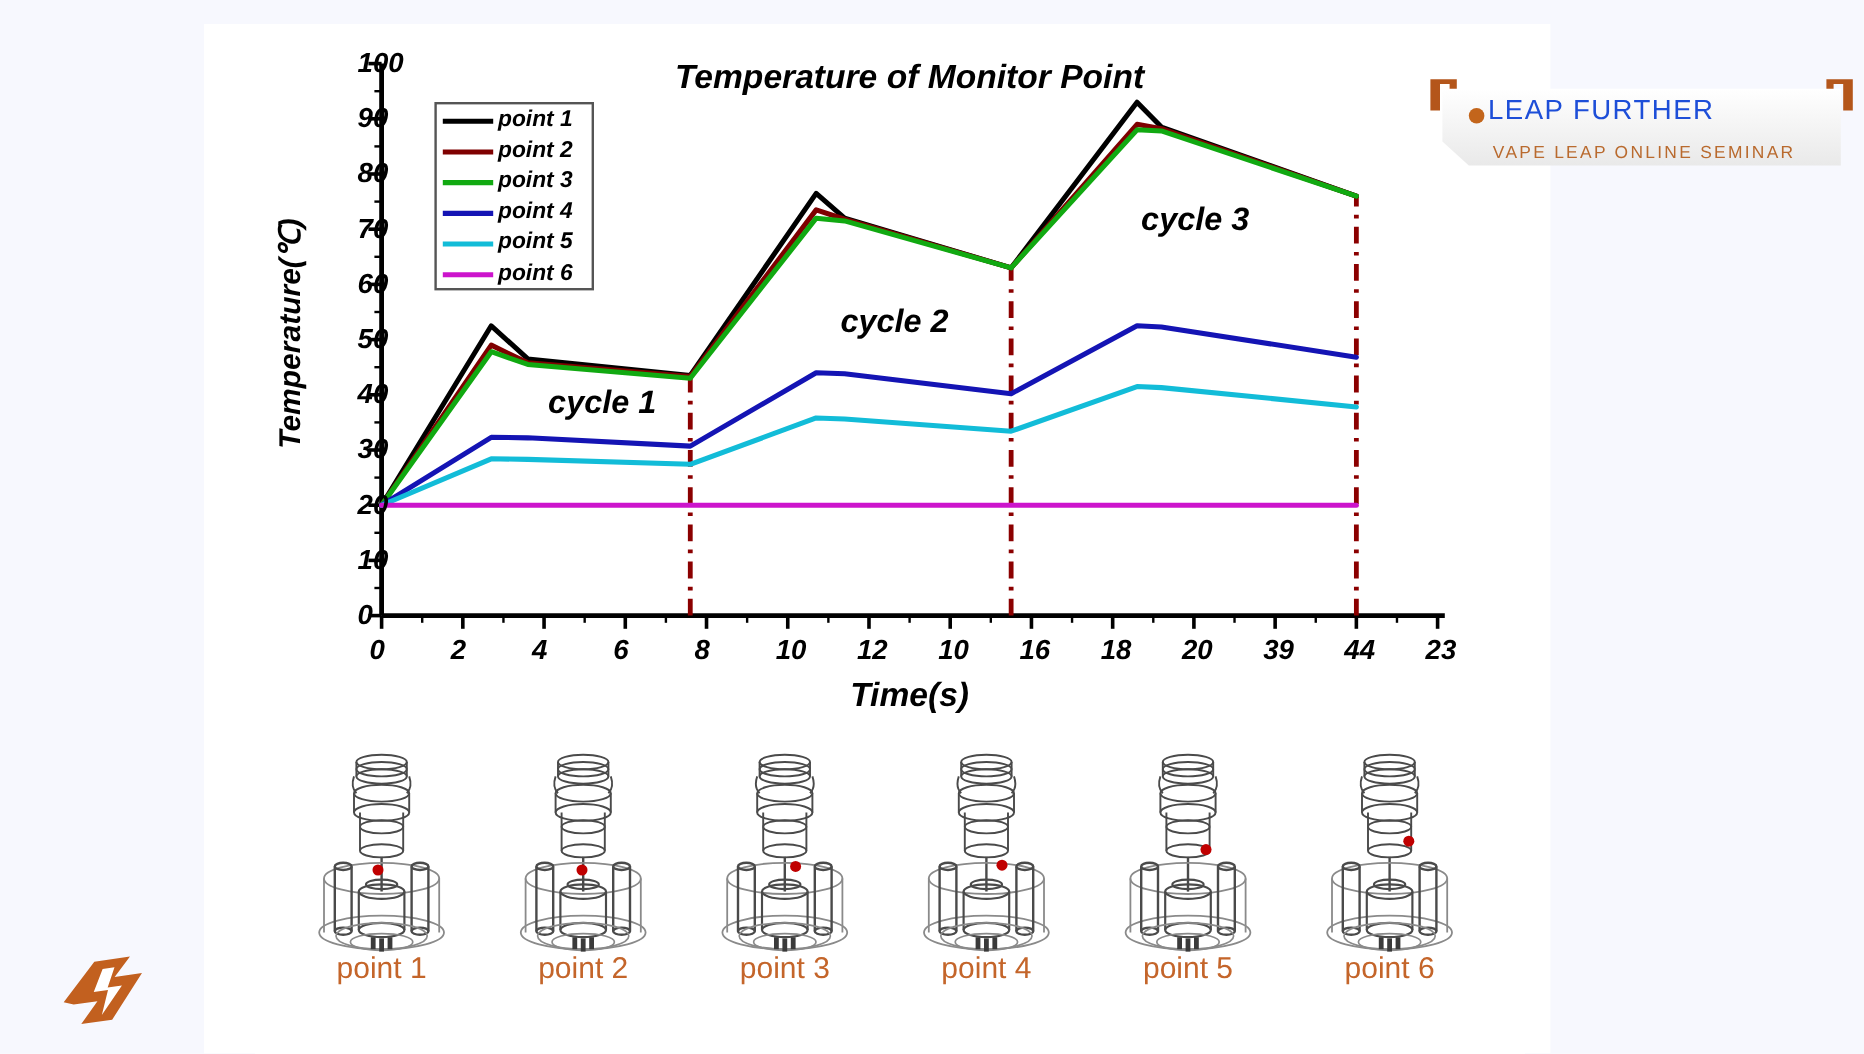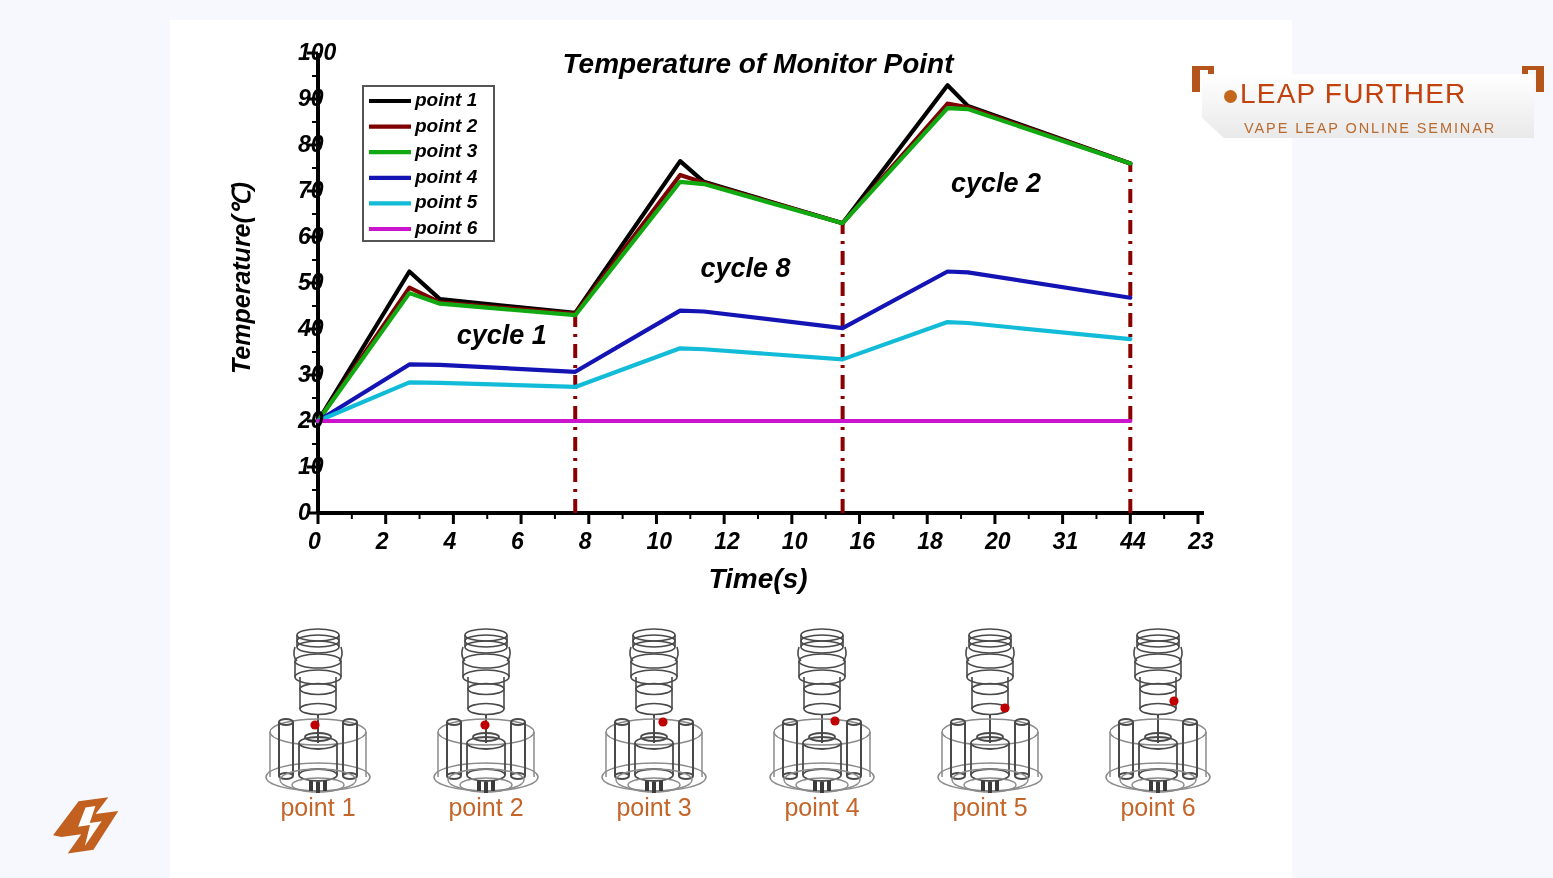--- a/index.html
+++ b/index.html
@@ -31,22 +31,22 @@
 
   
   #seminar-badge {
     position: absolute;
     left: 1188px; top: 62px;
     width: 360px; height: 92px;
   }
   #seminar-badge svg { position:absolute; left:0; top:0; }
   .badge-title {
     position: absolute; left: 52px; top: 16px;
-    font-size: 28px; font-weight: 400; letter-spacing: 1.2px;
-    color: #c2410c; font-family: "Liberation Sans", sans-serif;
+    font-size: 23px; font-weight: 400; letter-spacing: 1.2px;
+    color: #1d4ed8; font-family: "Liberation Sans", sans-serif;
     white-space: nowrap;
   }
   .badge-sub {
     position: absolute; left: 56px; top: 58px;
     font-size: 14.5px; letter-spacing: 1.9px; color: #b96a2e;
     font-family: "Liberation Sans", sans-serif; white-space: nowrap;
   }
   .badge-dot {
     position: absolute; left: 36px; top: 28px;
     width: 13px; height: 13px; border-radius: 50%; background: #c3651b;
@@ -164,40 +164,40 @@
         <div style="position: absolute; left: 375.692px; top: 528px; white-space: nowrap; font-family: &quot;Liberation Sans&quot;, sans-serif; font-weight: 700; font-style: italic; font-size: 23px; color: rgb(0, 0, 0);">2</div>
         <div style="position: absolute; left: 443.385px; top: 528px; white-space: nowrap; font-family: &quot;Liberation Sans&quot;, sans-serif; font-weight: 700; font-style: italic; font-size: 23px; color: rgb(0, 0, 0);">4</div>
         <div style="position: absolute; left: 511.077px; top: 528px; white-space: nowrap; font-family: &quot;Liberation Sans&quot;, sans-serif; font-weight: 700; font-style: italic; font-size: 23px; color: rgb(0, 0, 0);">6</div>
         <div style="position: absolute; left: 578.769px; top: 528px; white-space: nowrap; font-family: &quot;Liberation Sans&quot;, sans-serif; font-weight: 700; font-style: italic; font-size: 23px; color: rgb(0, 0, 0);">8</div>
         <div style="position: absolute; left: 646.462px; top: 528px; white-space: nowrap; font-family: &quot;Liberation Sans&quot;, sans-serif; font-weight: 700; font-style: italic; font-size: 23px; color: rgb(0, 0, 0);">10</div>
         <div style="position: absolute; left: 714.154px; top: 528px; white-space: nowrap; font-family: &quot;Liberation Sans&quot;, sans-serif; font-weight: 700; font-style: italic; font-size: 23px; color: rgb(0, 0, 0);">12</div>
         <div style="position: absolute; left: 781.846px; top: 528px; white-space: nowrap; font-family: &quot;Liberation Sans&quot;, sans-serif; font-weight: 700; font-style: italic; font-size: 23px; color: rgb(0, 0, 0);">10</div>
         <div style="position: absolute; left: 849.538px; top: 528px; white-space: nowrap; font-family: &quot;Liberation Sans&quot;, sans-serif; font-weight: 700; font-style: italic; font-size: 23px; color: rgb(0, 0, 0);">16</div>
         <div style="position: absolute; left: 917.231px; top: 528px; white-space: nowrap; font-family: &quot;Liberation Sans&quot;, sans-serif; font-weight: 700; font-style: italic; font-size: 23px; color: rgb(0, 0, 0);">18</div>
         <div style="position: absolute; left: 984.923px; top: 528px; white-space: nowrap; font-family: &quot;Liberation Sans&quot;, sans-serif; font-weight: 700; font-style: italic; font-size: 23px; color: rgb(0, 0, 0);">20</div>
-        <div style="position: absolute; left: 1052.62px; top: 528px; white-space: nowrap; font-family: &quot;Liberation Sans&quot;, sans-serif; font-weight: 700; font-style: italic; font-size: 23px; color: rgb(0, 0, 0);">31</div>
+        <div style="position: absolute; left: 1052.62px; top: 528px; white-space: nowrap; font-family: &quot;Liberation Sans&quot;, sans-serif; font-weight: 700; font-style: italic; font-size: 23px; color: rgb(0, 0, 0);">39</div>
         <div style="position: absolute; left: 1120.31px; top: 528px; white-space: nowrap; font-family: &quot;Liberation Sans&quot;, sans-serif; font-weight: 700; font-style: italic; font-size: 23px; color: rgb(0, 0, 0);">44</div>
         <div style="position: absolute; left: 1188px; top: 528px; white-space: nowrap; font-family: &quot;Liberation Sans&quot;, sans-serif; font-weight: 700; font-style: italic; font-size: 23px; color: rgb(0, 0, 0);">23</div>
         <div style="position: absolute; left: 298px; top: 499px; white-space: nowrap; font-family: &quot;Liberation Sans&quot;, sans-serif; font-weight: 700; font-style: italic; font-size: 23px; color: rgb(0, 0, 0); width: 0px; text-align: right; direction: ltr; transform: translateX(-100%);">0</div>
         <div style="position: absolute; left: 298px; top: 453px; white-space: nowrap; font-family: &quot;Liberation Sans&quot;, sans-serif; font-weight: 700; font-style: italic; font-size: 23px; color: rgb(0, 0, 0); width: 0px; text-align: right; direction: ltr; transform: translateX(-100%);">10</div>
         <div style="position: absolute; left: 298px; top: 407px; white-space: nowrap; font-family: &quot;Liberation Sans&quot;, sans-serif; font-weight: 700; font-style: italic; font-size: 23px; color: rgb(0, 0, 0); width: 0px; text-align: right; direction: ltr; transform: translateX(-100%);">20</div>
         <div style="position: absolute; left: 298px; top: 361px; white-space: nowrap; font-family: &quot;Liberation Sans&quot;, sans-serif; font-weight: 700; font-style: italic; font-size: 23px; color: rgb(0, 0, 0); width: 0px; text-align: right; direction: ltr; transform: translateX(-100%);">30</div>
         <div style="position: absolute; left: 298px; top: 315px; white-space: nowrap; font-family: &quot;Liberation Sans&quot;, sans-serif; font-weight: 700; font-style: italic; font-size: 23px; color: rgb(0, 0, 0); width: 0px; text-align: right; direction: ltr; transform: translateX(-100%);">40</div>
         <div style="position: absolute; left: 298px; top: 269px; white-space: nowrap; font-family: &quot;Liberation Sans&quot;, sans-serif; font-weight: 700; font-style: italic; font-size: 23px; color: rgb(0, 0, 0); width: 0px; text-align: right; direction: ltr; transform: translateX(-100%);">50</div>
         <div style="position: absolute; left: 298px; top: 223px; white-space: nowrap; font-family: &quot;Liberation Sans&quot;, sans-serif; font-weight: 700; font-style: italic; font-size: 23px; color: rgb(0, 0, 0); width: 0px; text-align: right; direction: ltr; transform: translateX(-100%);">60</div>
         <div style="position: absolute; left: 298px; top: 177px; white-space: nowrap; font-family: &quot;Liberation Sans&quot;, sans-serif; font-weight: 700; font-style: italic; font-size: 23px; color: rgb(0, 0, 0); width: 0px; text-align: right; direction: ltr; transform: translateX(-100%);">70</div>
         <div style="position: absolute; left: 298px; top: 131px; white-space: nowrap; font-family: &quot;Liberation Sans&quot;, sans-serif; font-weight: 700; font-style: italic; font-size: 23px; color: rgb(0, 0, 0); width: 0px; text-align: right; direction: ltr; transform: translateX(-100%);">80</div>
         <div style="position: absolute; left: 298px; top: 85px; white-space: nowrap; font-family: &quot;Liberation Sans&quot;, sans-serif; font-weight: 700; font-style: italic; font-size: 23px; color: rgb(0, 0, 0); width: 0px; text-align: right; direction: ltr; transform: translateX(-100%);">90</div>
         <div style="position: absolute; left: 298px; top: 39px; white-space: nowrap; font-family: &quot;Liberation Sans&quot;, sans-serif; font-weight: 700; font-style: italic; font-size: 23px; color: rgb(0, 0, 0); width: 0px; text-align: right; direction: ltr; transform: translateX(-100%);">100</div>
         <div style="position: absolute; left: 758px; top: 48px; white-space: nowrap; font-family: &quot;Liberation Sans&quot;, sans-serif; font-weight: 700; font-style: italic; font-size: 28px; color: rgb(0, 0, 0); transform: translateX(-50%);">Temperature of  Monitor Point</div>
         <div style="position: absolute; left: 758px; top: 563px; white-space: nowrap; font-family: &quot;Liberation Sans&quot;, sans-serif; font-weight: 700; font-style: italic; font-size: 28px; color: rgb(0, 0, 0); transform: translateX(-50%);">Time(s)</div>
         <div style="position: absolute; left: 150px; top: 267px; white-space: nowrap; font-family: &quot;Liberation Sans&quot;, sans-serif; font-weight: 700; font-style: italic; font-size: 25px; color: rgb(0, 0, 0); transform-origin: center center; transform: rotate(-90deg); width: 180px; text-align: center;">Temperature(℃)</div>
         <div style="position: absolute; left: 456.769px; top: 319.9px; white-space: nowrap; font-family: &quot;Liberation Sans&quot;, sans-serif; font-weight: 700; font-style: italic; font-size: 27px; color: rgb(0, 0, 0);">cycle 1</div>
-        <div style="position: absolute; left: 700.462px; top: 253.2px; white-space: nowrap; font-family: &quot;Liberation Sans&quot;, sans-serif; font-weight: 700; font-style: italic; font-size: 27px; color: rgb(0, 0, 0);">cycle 8</div>
-        <div style="position: absolute; left: 950.923px; top: 168.1px; white-space: nowrap; font-family: &quot;Liberation Sans&quot;, sans-serif; font-weight: 700; font-style: italic; font-size: 27px; color: rgb(0, 0, 0);">cycle 2</div>
+        <div style="position: absolute; left: 700.462px; top: 253.2px; white-space: nowrap; font-family: &quot;Liberation Sans&quot;, sans-serif; font-weight: 700; font-style: italic; font-size: 27px; color: rgb(0, 0, 0);">cycle 2</div>
+        <div style="position: absolute; left: 950.923px; top: 168.1px; white-space: nowrap; font-family: &quot;Liberation Sans&quot;, sans-serif; font-weight: 700; font-style: italic; font-size: 27px; color: rgb(0, 0, 0);">cycle 3</div>
         <div style="position: absolute; left: 415px; top: 89px; white-space: nowrap; font-family: &quot;Liberation Sans&quot;, sans-serif; font-weight: 700; font-style: italic; font-size: 19px; color: rgb(0, 0, 0);">point 1</div>
         <div style="position: absolute; left: 415px; top: 114.6px; white-space: nowrap; font-family: &quot;Liberation Sans&quot;, sans-serif; font-weight: 700; font-style: italic; font-size: 19px; color: rgb(0, 0, 0);">point 2</div>
         <div style="position: absolute; left: 415px; top: 140.2px; white-space: nowrap; font-family: &quot;Liberation Sans&quot;, sans-serif; font-weight: 700; font-style: italic; font-size: 19px; color: rgb(0, 0, 0);">point 3</div>
         <div style="position: absolute; left: 415px; top: 165.8px; white-space: nowrap; font-family: &quot;Liberation Sans&quot;, sans-serif; font-weight: 700; font-style: italic; font-size: 19px; color: rgb(0, 0, 0);">point 4</div>
         <div style="position: absolute; left: 415px; top: 191.4px; white-space: nowrap; font-family: &quot;Liberation Sans&quot;, sans-serif; font-weight: 700; font-style: italic; font-size: 19px; color: rgb(0, 0, 0);">point 5</div>
         <div style="position: absolute; left: 415px; top: 217px; white-space: nowrap; font-family: &quot;Liberation Sans&quot;, sans-serif; font-weight: 700; font-style: italic; font-size: 19px; color: rgb(0, 0, 0);">point 6</div>
       </div>
   </div>
 
   <div id="seminar-badge">

